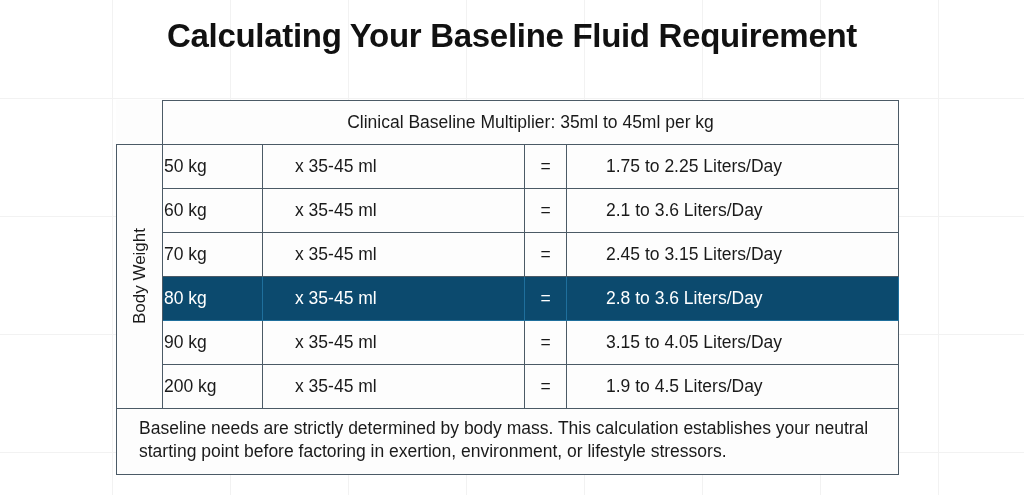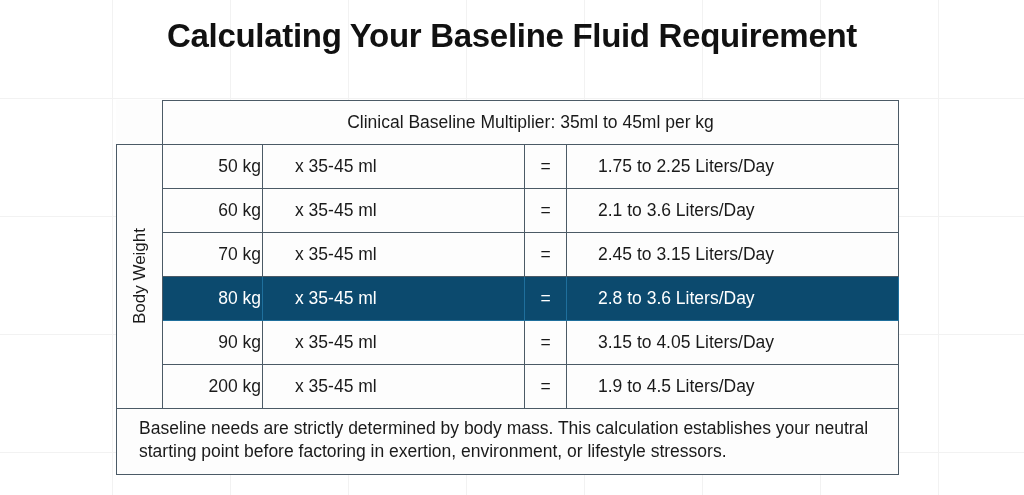--- a/index.html
+++ b/index.html
@@ -96,24 +96,24 @@
   .rot-text {
     display: block;
     writing-mode: vertical-rl;
     transform: rotate(180deg);
     font-size: 17px;
     white-space: nowrap;
     margin: 0 auto;
     line-height: 46px;
   }
 
-  .weight-cell { text-align: right; }
+  .weight-cell { text-align: left; }
   .mult-cell { text-align: left; padding-left: 32px; }
   .eq-cell { text-align: center; }
-  .res-cell { padding-left: 31px; text-align: left; }
+  .res-cell { padding-left: 39px; text-align: left; }
 
   
   tr.highlight td {
     background: #0c4a6e;
     color: #ffffff;
     border-color: #1f6f9c;
   }
 
   .footer-row td {
     height: 62px;

